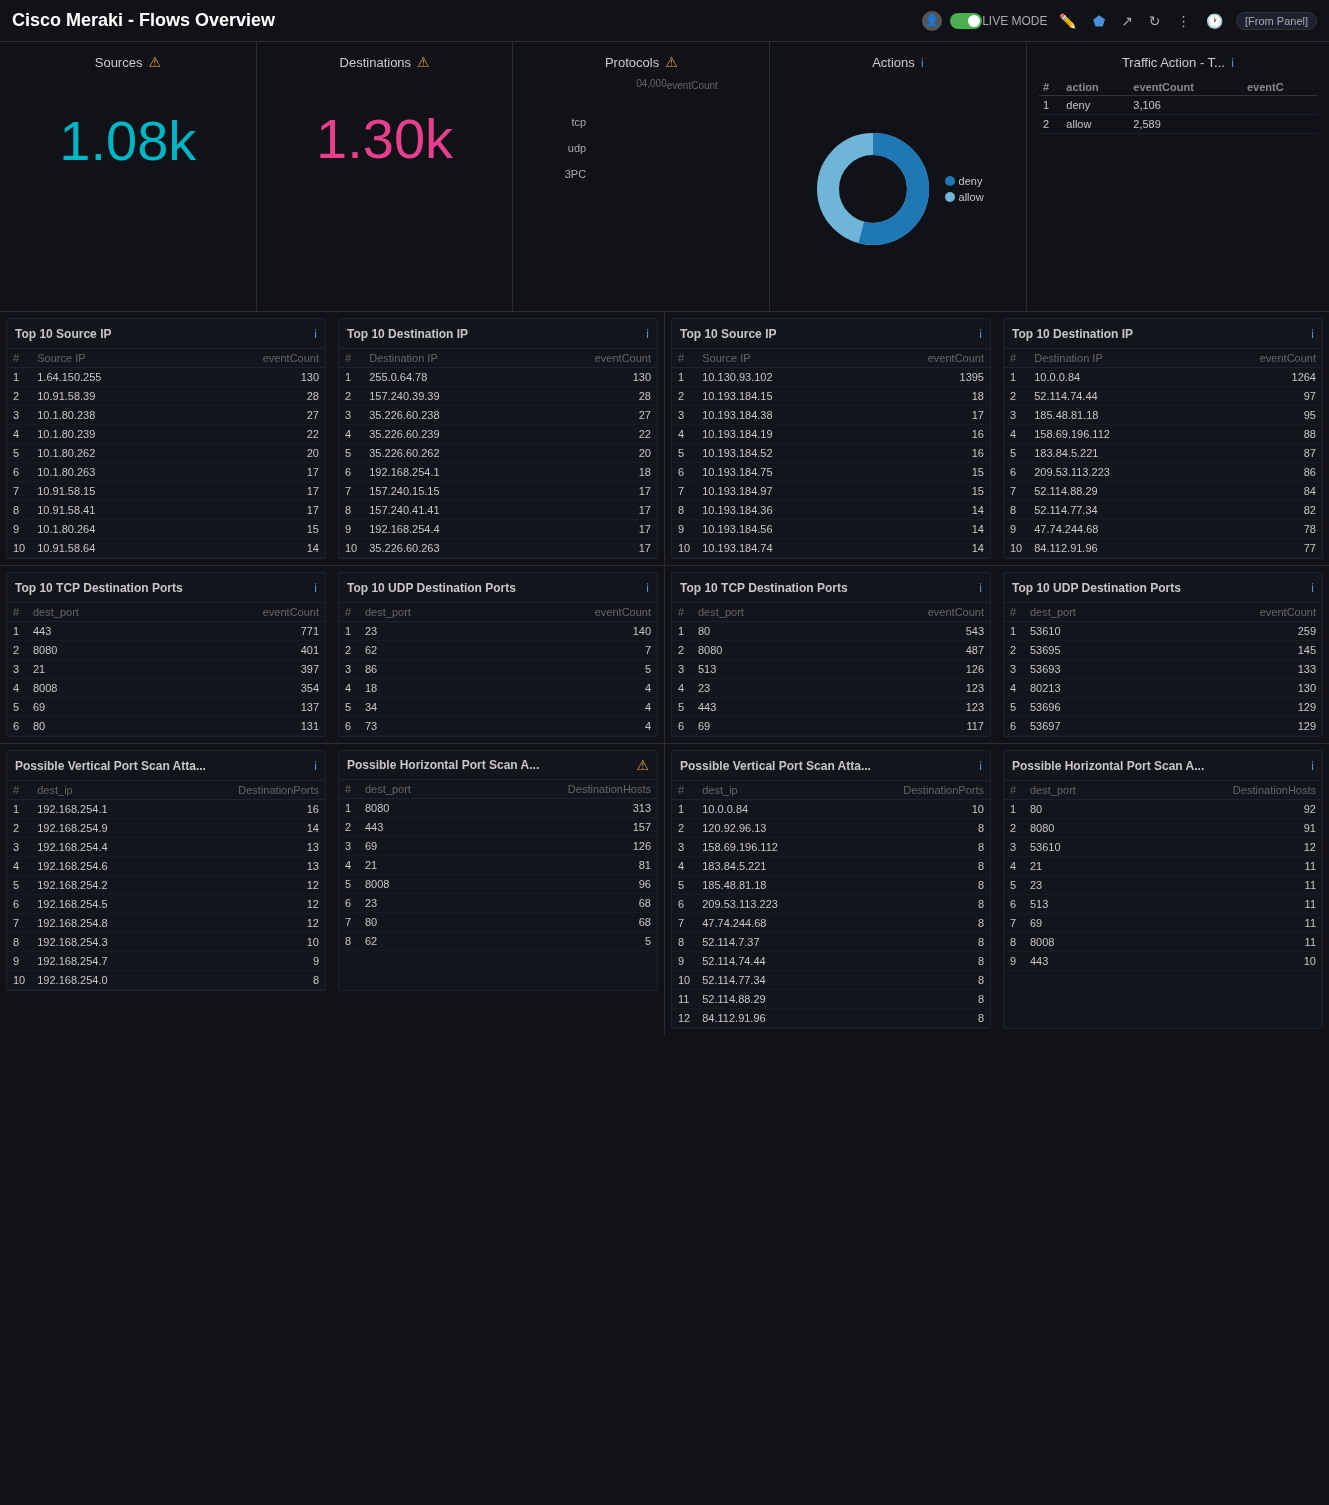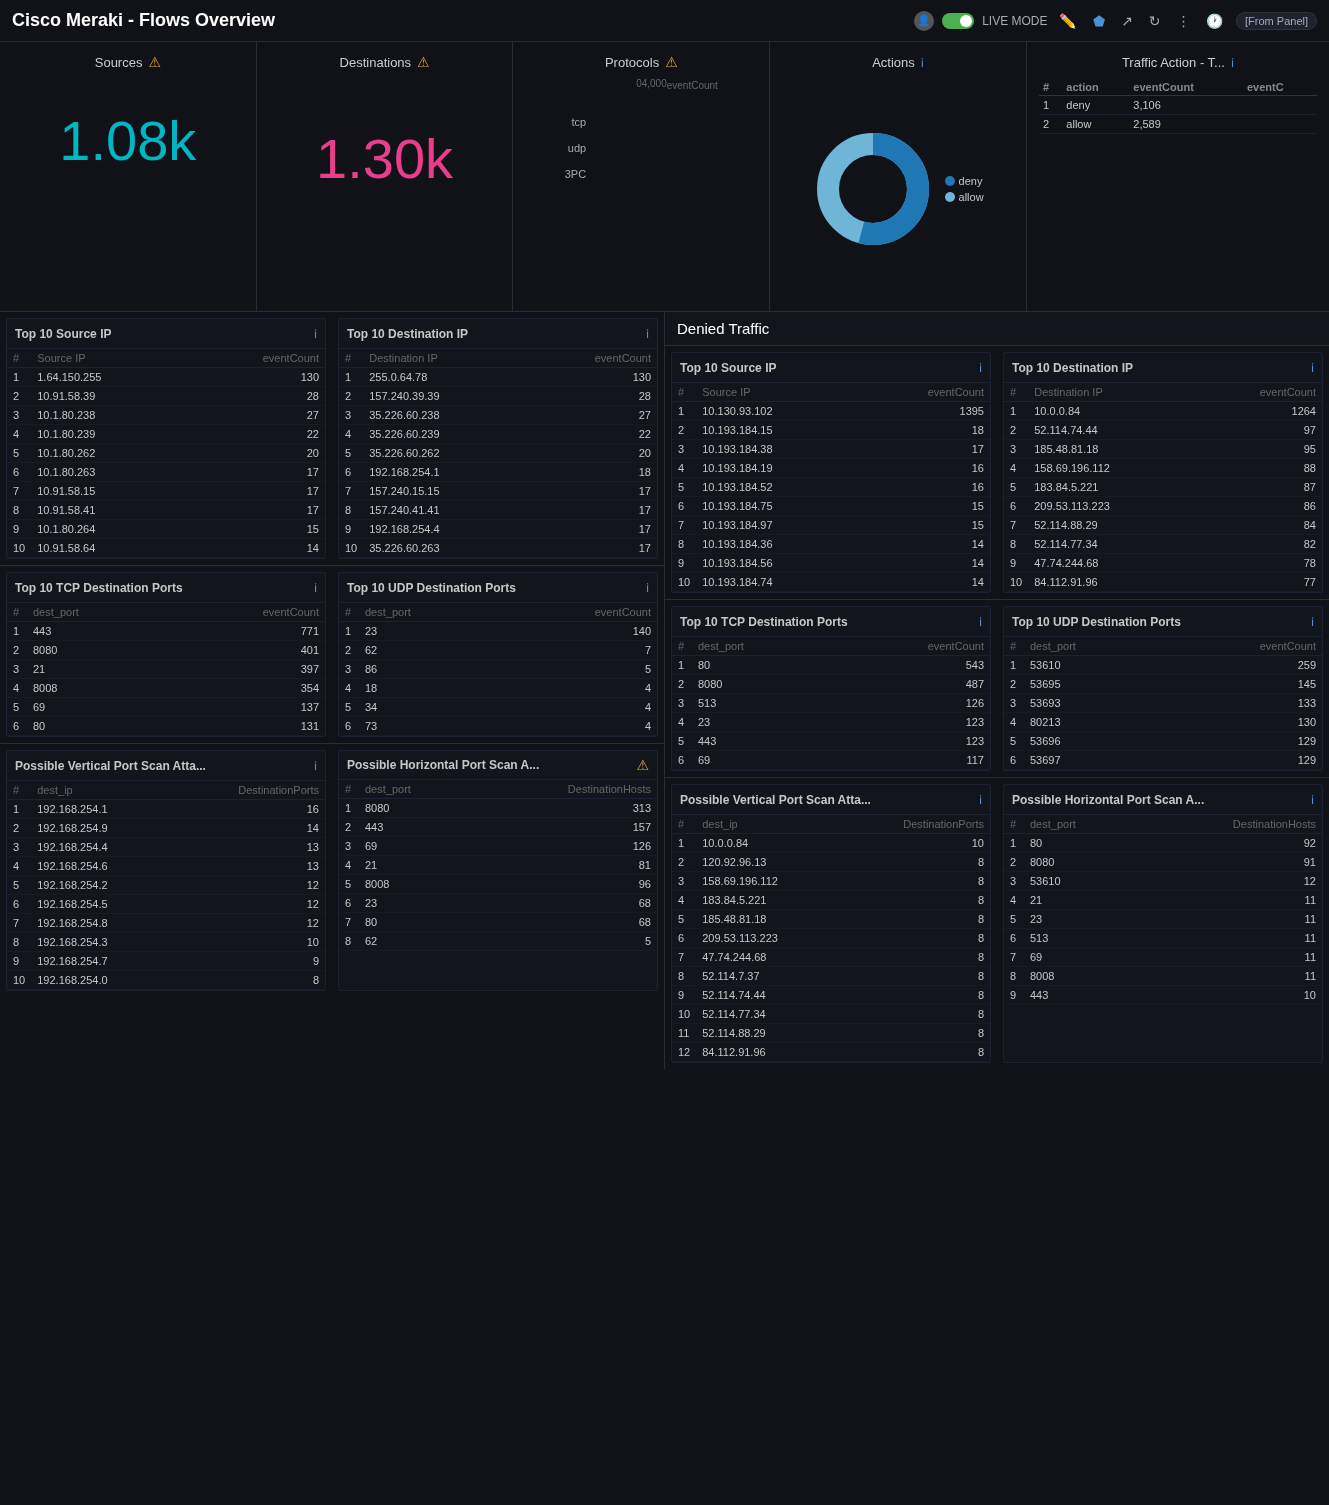--- a/index.html
+++ b/index.html
@@ -29,21 +29,21 @@
     .header-controls {
       display: flex;
       align-items: center;
       gap: 8px;
       font-size: 12px;
       color: #aaa;
     }
     .live-mode-toggle {
       display: flex;
       align-items: center;
-      gap: 8px;
+      gap: 0;
     }
     .toggle-switch {
       width: 32px;
       height: 16px;
       background: #4CAF50;
       border-radius: 8px;
       position: relative;
     }
     .toggle-knob {
       width: 12px;
@@ -87,21 +87,21 @@
       font-size: 13px;
       color: #ccc;
       margin-bottom: 8px;
       display: flex;
       align-items: center;
       gap: 6px;
     }
     .warn-icon { color: #e8a838; font-size: 14px; }
     .info-icon { color: #5a8fd1; font-size: 12px; }
     .big-number-cyan { font-size: 56px; font-weight: 300; color: #00b5c4; margin-top: 30px; }
-    .big-number-pink { font-size: 56px; font-weight: 300; color: #e83e8c; margin-top: 48px; }
+    .big-number-pink { font-size: 56px; font-weight: 300; color: #e83e8c; margin-top: 28px; }
     
     .protocol-chart { flex: 1; display: flex; justify-content: center; }
     
     .donut-container { display: flex; align-items: center; justify-content: center; flex: 1; gap: 12px; }
     .donut-legend { display: flex; flex-direction: column; gap: 4px; font-size: 11px; }
     .legend-item { display: flex; align-items: center; gap: 4px; }
     .legend-dot { width: 10px; height: 10px; border-radius: 50%; }
     
     .traffic-action-card { flex: 1.2; }
     .ta-table { width: 100%; font-size: 11px; border-collapse: collapse; }
@@ -663,23 +663,20 @@
       <td>5</td>
     </tr>
               </tbody>
           </table>
         </div>
       </div>
     </div>
   </div>
 
   <div class="section-panel">
-    <div class="section-header">
-      <span>Denied Traffic</span>
-    </div>
     <div class="section-content">
       <div class="grid-2">
 
         <div class="data-panel">
           <div class="data-panel-header">
             <span class="data-panel-title">Top 10 Source IP</span>
             <span class="info-icon">ℹ</span>
           </div>
           <table class="data-table">
             <thead>

